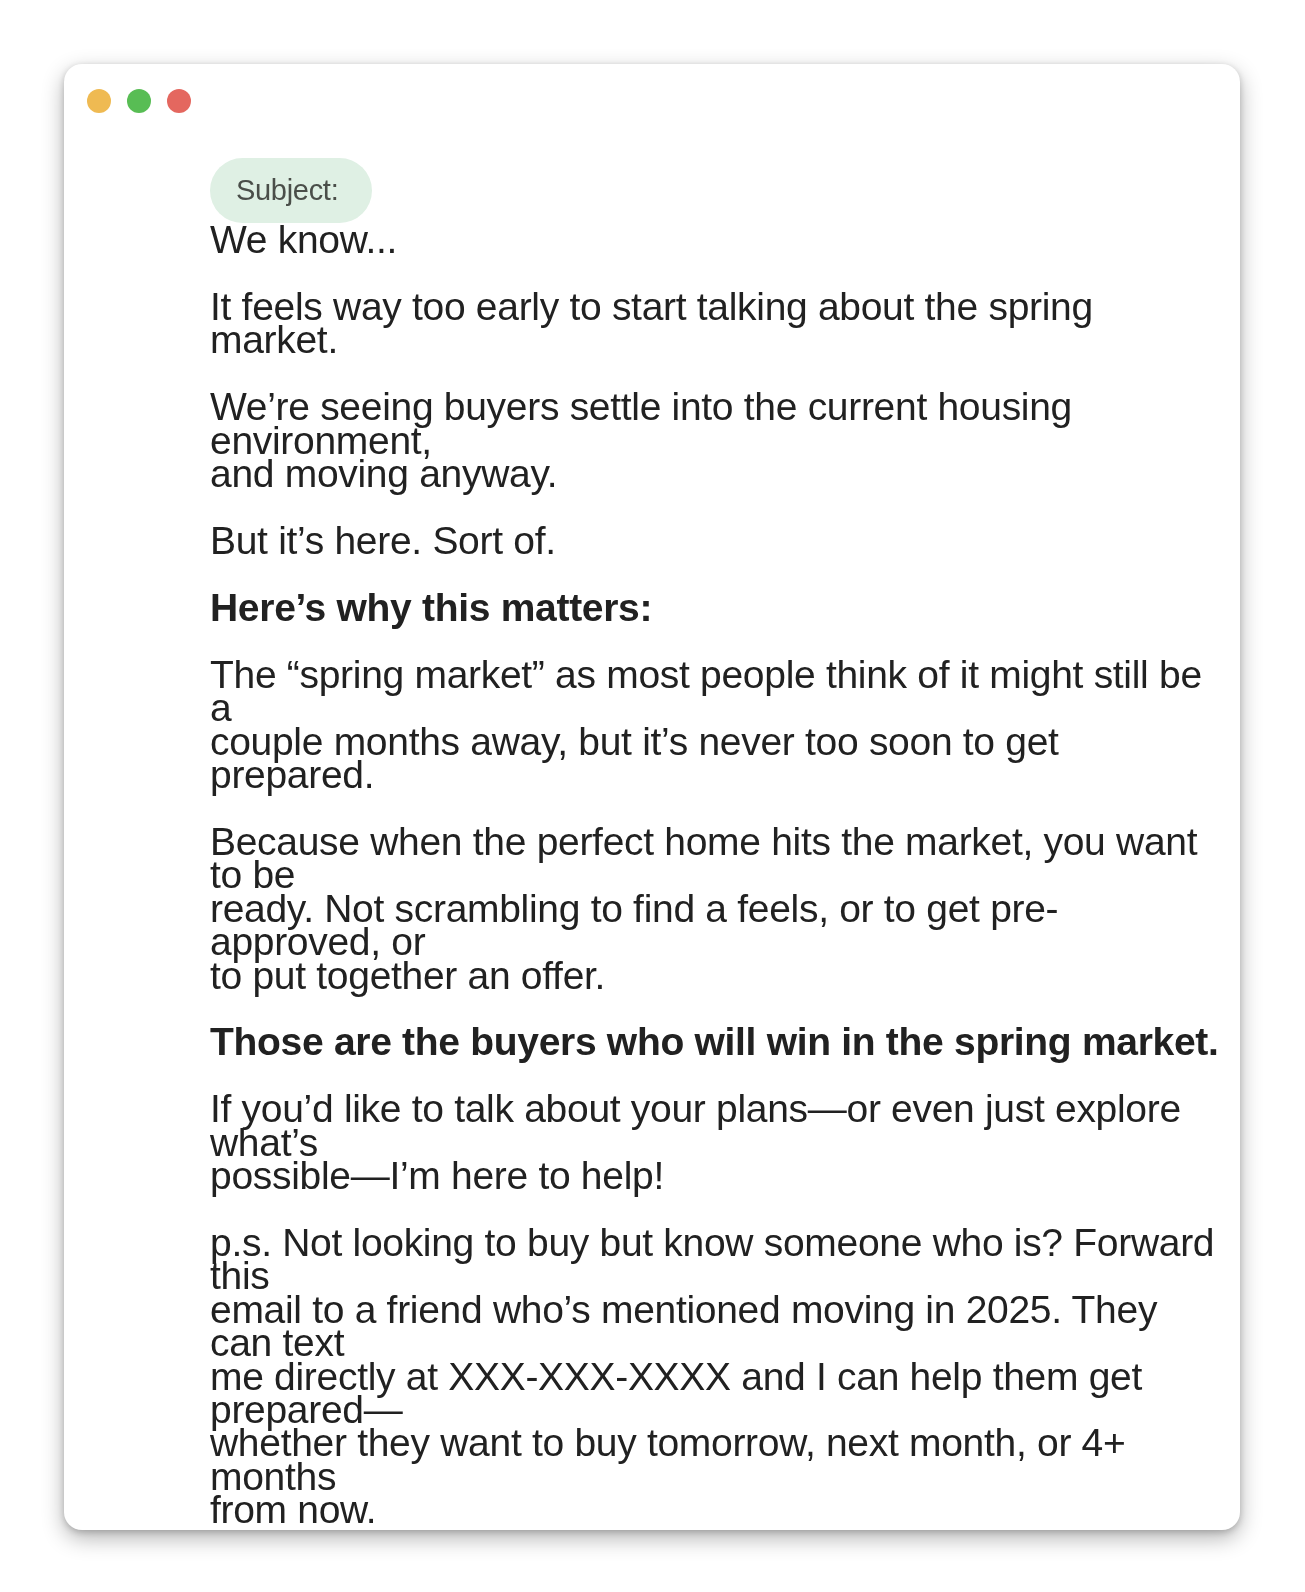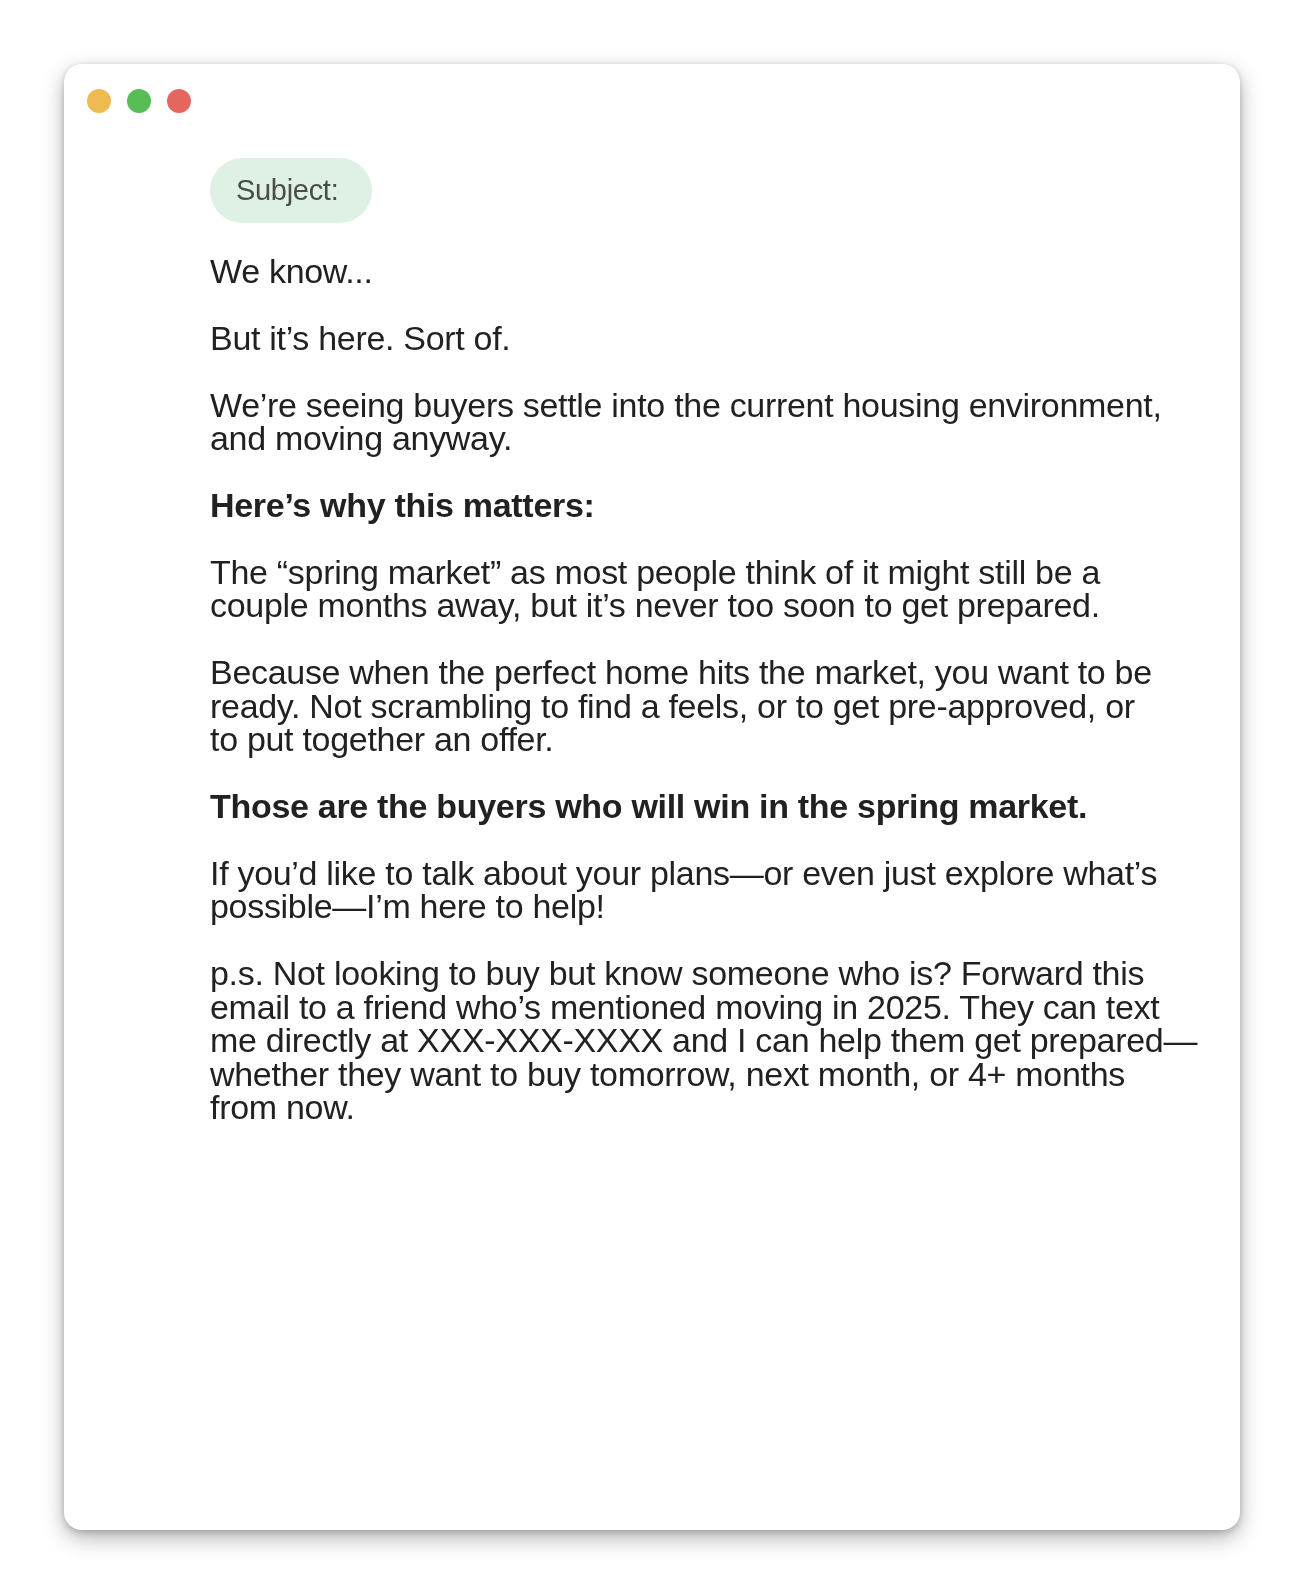--- a/index.html
+++ b/index.html
@@ -51,24 +51,23 @@
     padding: 0 34px 0 26px;
     border-radius: 33px;
     background: var(--subject-pill-bg, #dff0e4);
     color: var(--subject-text, #4a4e49);
     font-size: 29px;
     letter-spacing: -0.3px;
     white-space: nowrap;
   }
   .email-body {
     margin-left: 146px;
-    margin-top: 32px;
     width: 1010px;
     color: var(--body-text, #212121);
-    font-size: 34px;
+    font-size: 39px;
     line-height: 33.4px;
     letter-spacing: -0.3px;
   }
   .para {
     margin: 0 0 33.5px 0;
     white-space: pre-line;
   }
   .para.bold {
     font-weight: 700;
   }
@@ -84,23 +83,24 @@
       <div class="dot" style="background-color: rgb(88, 189, 84);"></div>
       <div class="dot" style="background-color: rgb(228, 103, 95);"></div>
     </div>
 
     <div class="subject-pill">
       <span>Subject:</span>
     </div>
 
     <div class="email-body">
       <p class="para">We know...</p>
-      <p class="para">But it’s here. Sort of.</p>
+      <p class="para">It feels way too early to start talking about the spring market.</p>
       <p class="para">We’re seeing buyers settle into the current housing environment,
 and moving anyway.</p>
+      <p class="para">But it’s here. Sort of.</p>
       <p class="para bold">Here’s why this matters:</p>
       <p class="para">The “spring market” as most people think of it might still be a
 couple months away, but it’s never too soon to get prepared.</p>
       <p class="para">Because when the perfect home hits the market, you want to be
 ready. Not scrambling to find a feels, or to get pre-approved, or
 to put together an offer.</p>
       <p class="para bold">Those are the buyers who will win in the spring market.</p>
       <p class="para">If you’d like to talk about your plans—or even just explore what’s
 possible—I’m here to help!</p>
       <p class="para">p.s. Not looking to buy but know someone who is? Forward this

